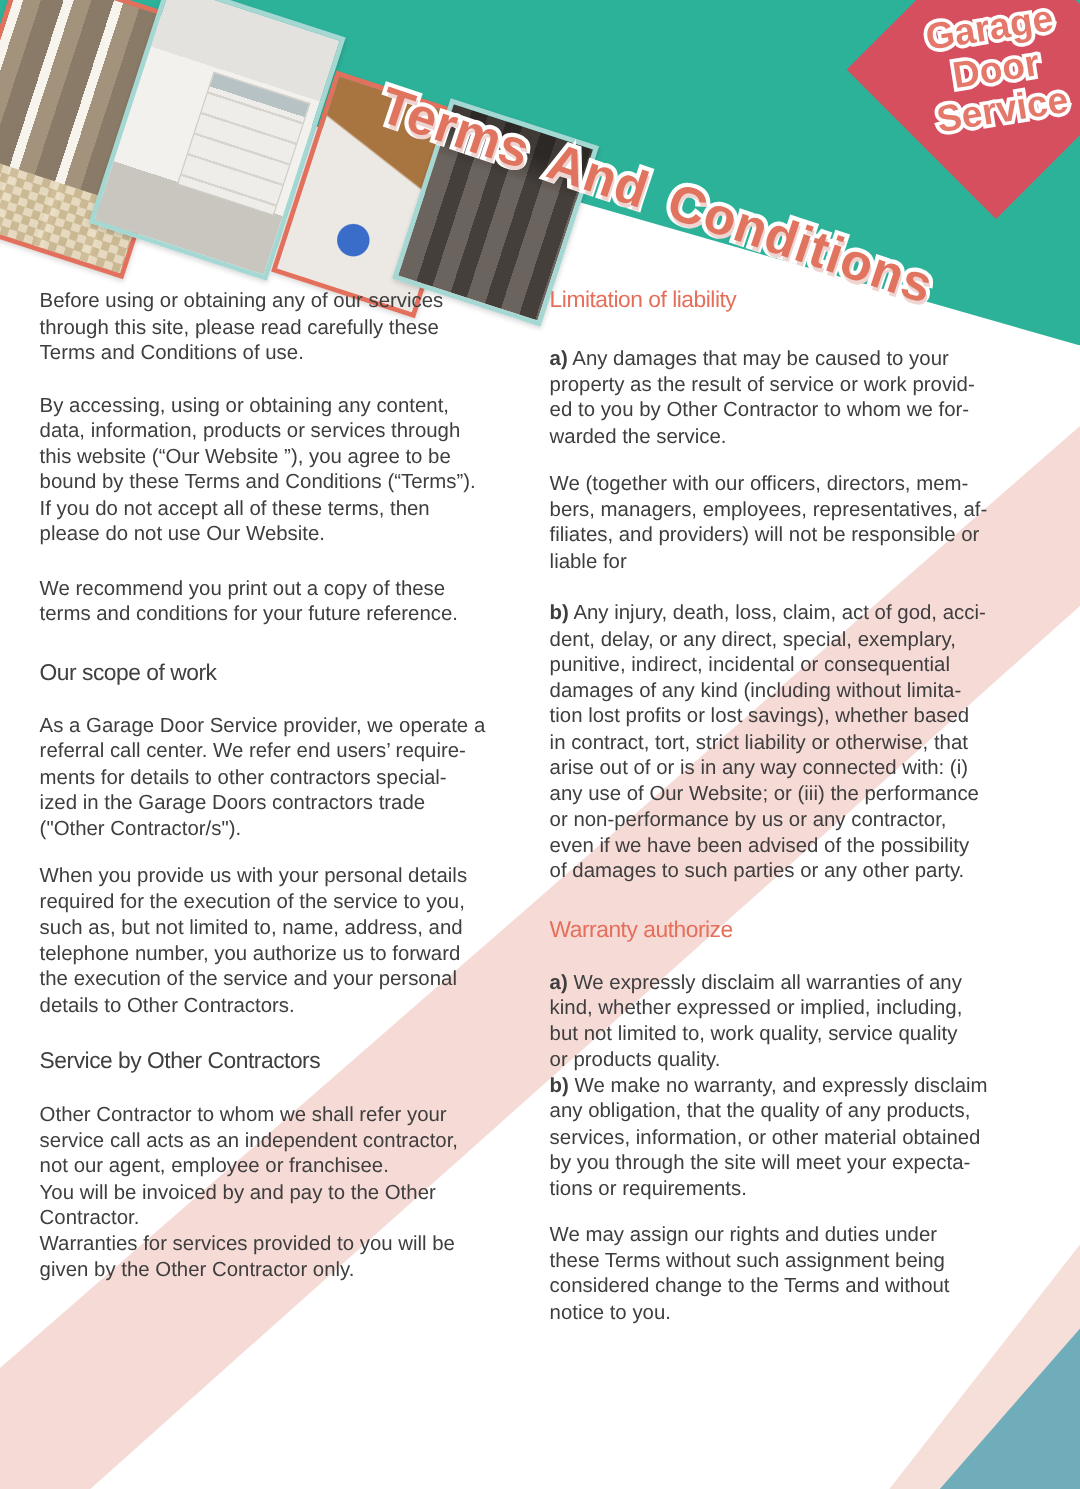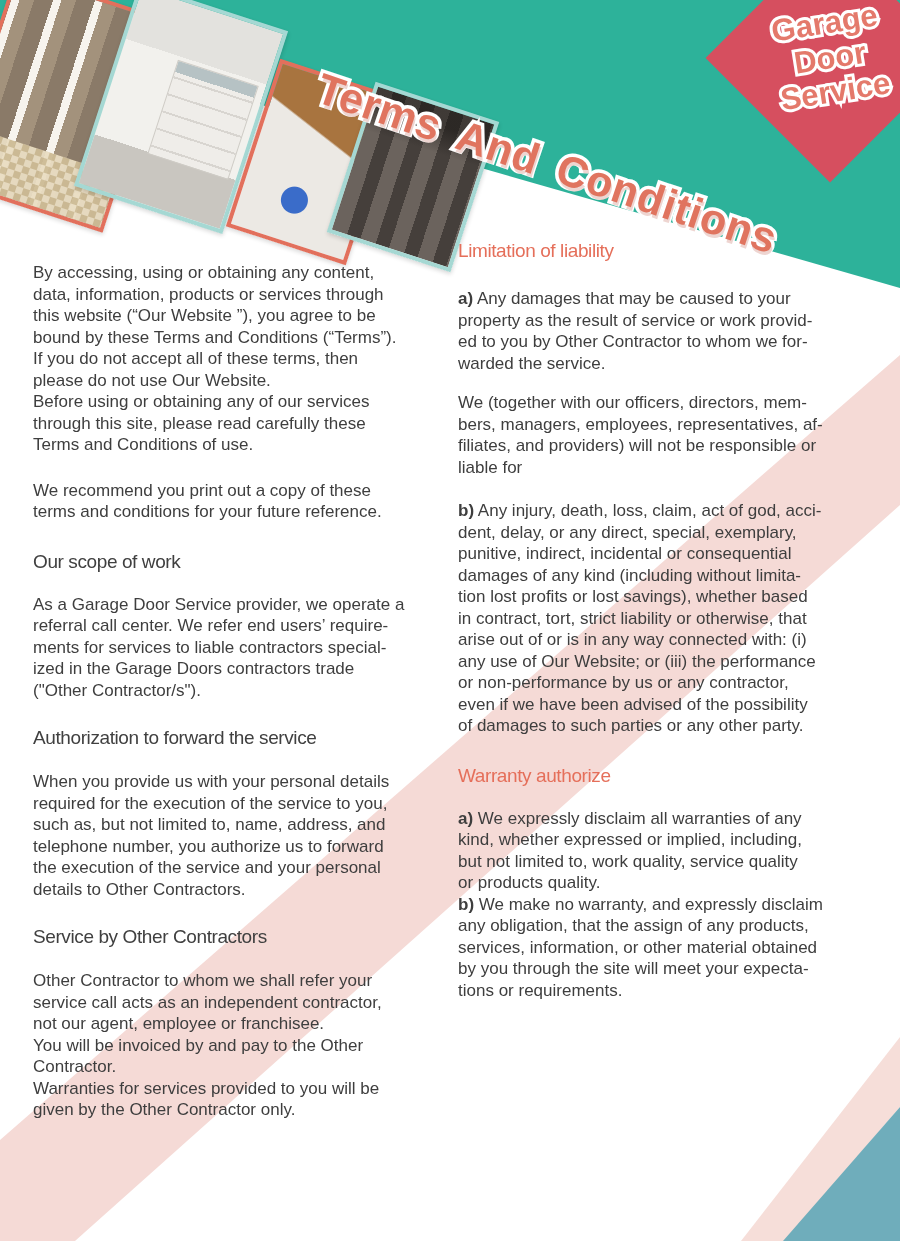--- a/index.html
+++ b/index.html
@@ -77,38 +77,37 @@
 
   <div class="title">Terms And Conditions</div>
 
   <div class="diamond">
     <div class="diamond-text">Garage
 Door
 Service</div>
   </div>
 
   <div class="col col-left">
+    <p class="body">Before using or obtaining any of our services
+through this site, please read carefully these
+Terms and Conditions of use.</p>
     <p class="body mt22">By accessing, using or obtaining any content,
 data, information, products or services through
 this website (“Our Website ”), you agree to be
 bound by these Terms and Conditions (“Terms”).
 If you do not accept all of these terms, then
 please do not use Our Website.</p>
-    <p class="body">Before using or obtaining any of our services
-through this site, please read carefully these
-Terms and Conditions of use.</p>
     <p class="body mt24">We recommend you print out a copy of these
 terms and conditions for your future reference.</p>
     <h2 class="h h-left mt24">Our scope of work</h2>
     <p class="body mt17">As a Garage Door Service provider, we operate a
 referral call center. We refer end users’ require-
-ments for services to liable contractors special-
+ments for details to other contractors special-
 ized in the Garage Doors contractors trade
 ("Other Contractor/s").</p>
-    <h2 class="h h-left mt22">Authorization to forward the service</h2>
     <p class="body mt18">When you provide us with your personal details
 required for the execution of the service to you,
 such as, but not limited to, name, address, and
 telephone number, you authorize us to forward
 the execution of the service and your personal
 details to Other Contractors.</p>
     <h2 class="h h-left mt22">Service by Other Contractors</h2>
     <p class="body mt18">Other Contractor to whom we shall refer your
 service call acts as an independent contractor,
 not our agent, employee or franchisee.
@@ -138,19 +137,23 @@
 any use of Our Website; or (iii) the performance
 or non-performance by us or any contractor,
 even if we have been advised of the possibility
 of damages to such parties or any other party.</span></p>
     <h2 class="h h-right mt24">Warranty authorize</h2>
     <p class="body mt17"><b>a)</b><span> We expressly disclaim all warranties of any
 kind, whether expressed or implied, including,
 but not limited to, work quality, service quality
 or products quality.
 </span><b>b)</b><span> We make no warranty, and expressly disclaim
-any obligation, that the assign of any products,
+any obligation, that the quality of any products,
 services, information, or other material obtained
 by you through the site will meet your expecta-
 tions or requirements.</span></p>
+    <p class="body mt17">We may assign our rights and duties under
+these Terms without such assignment being
+considered change to the Terms and without
+notice to you.</p>
   </div>
 
 </div>
 
 </body></html>

